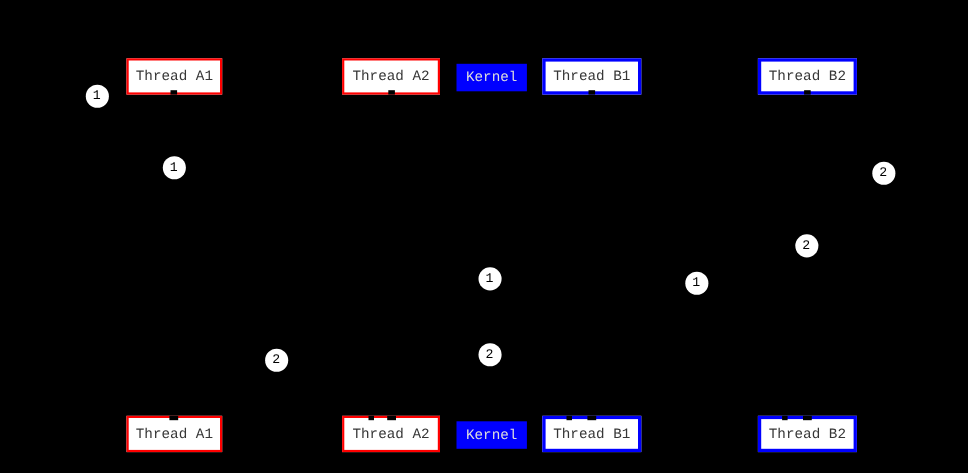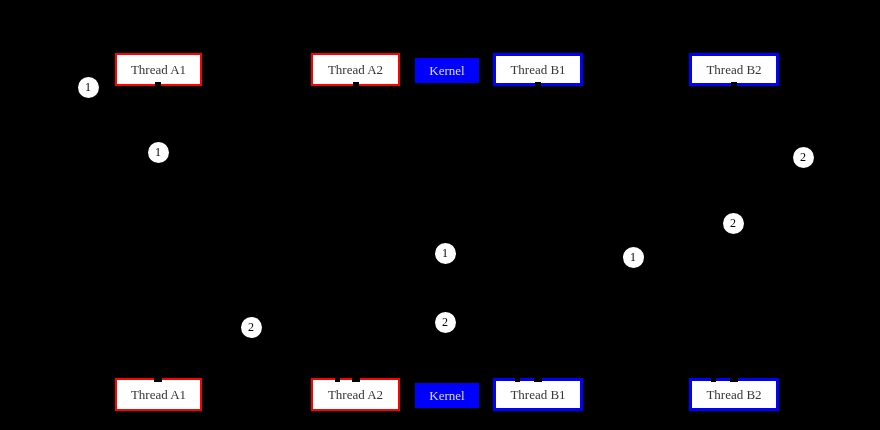--- a/index.html
+++ b/index.html
@@ -1,21 +1,21 @@
 <!DOCTYPE html>
 <html><head>
 <meta charset="utf-8">
 <style>
   html,body{margin:0;padding:0;background:#000;}
   .canvas{
     position:relative;
     width:880px;height:430px;
     background:#000000;
     overflow:hidden;
-    font-family:Liberation Serif, serif;
+    font-family:Liberation Mono, monospace;
   }
   .node{
     position:absolute;
     box-sizing:border-box;
     display:flex;align-items:center;justify-content:center;
     font-size:13px;
     white-space:nowrap;
   }
   .node .label{display:block;}
   .tick{

